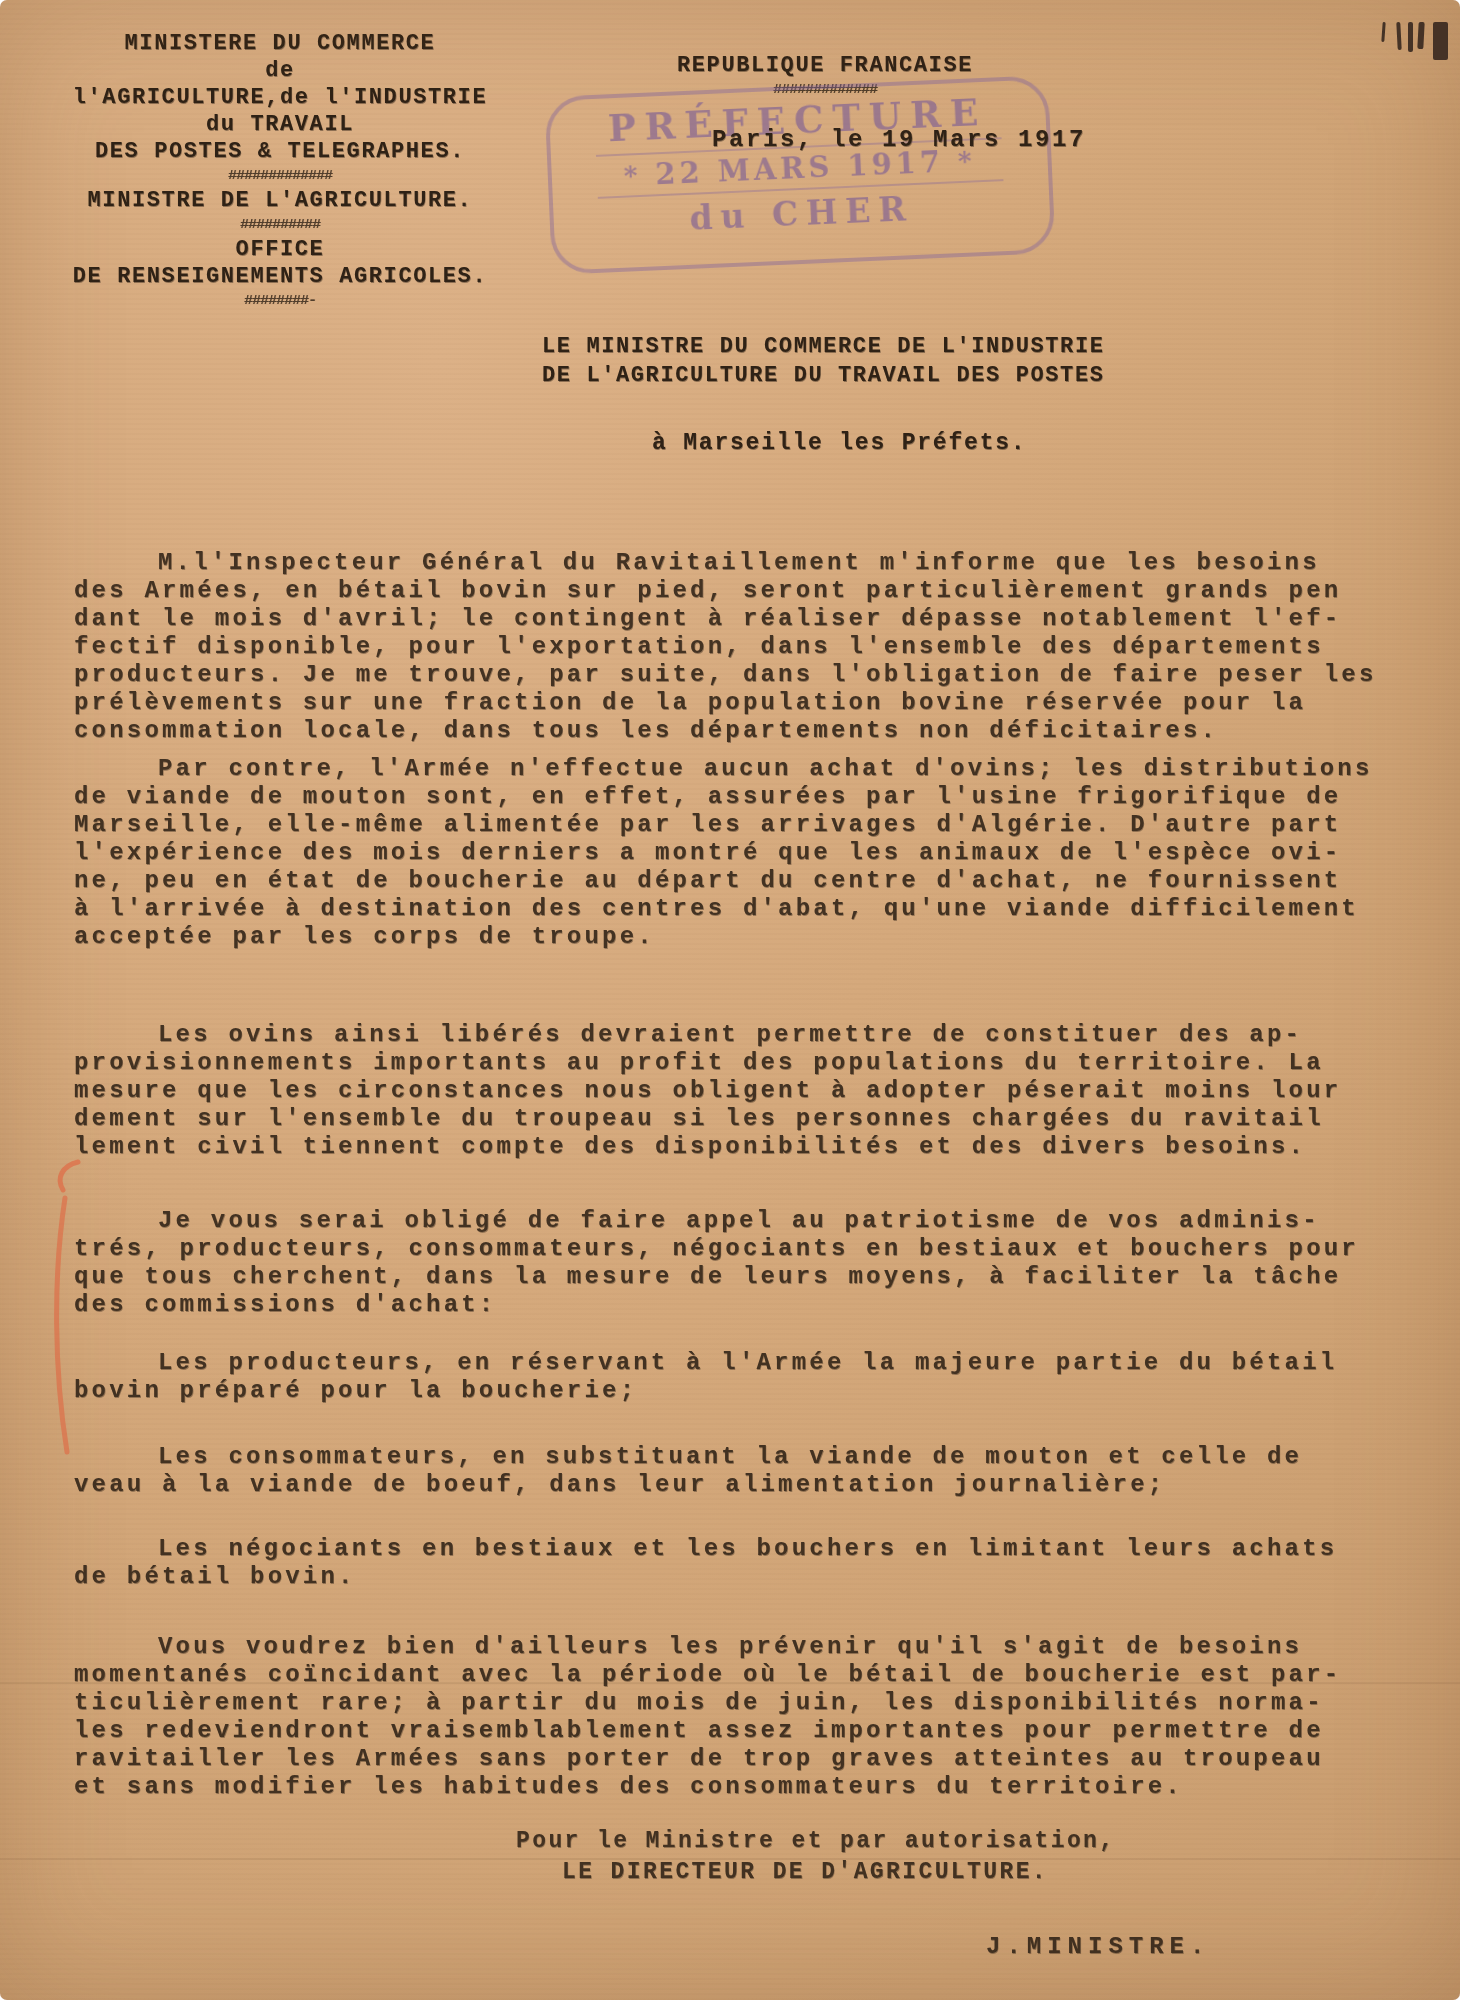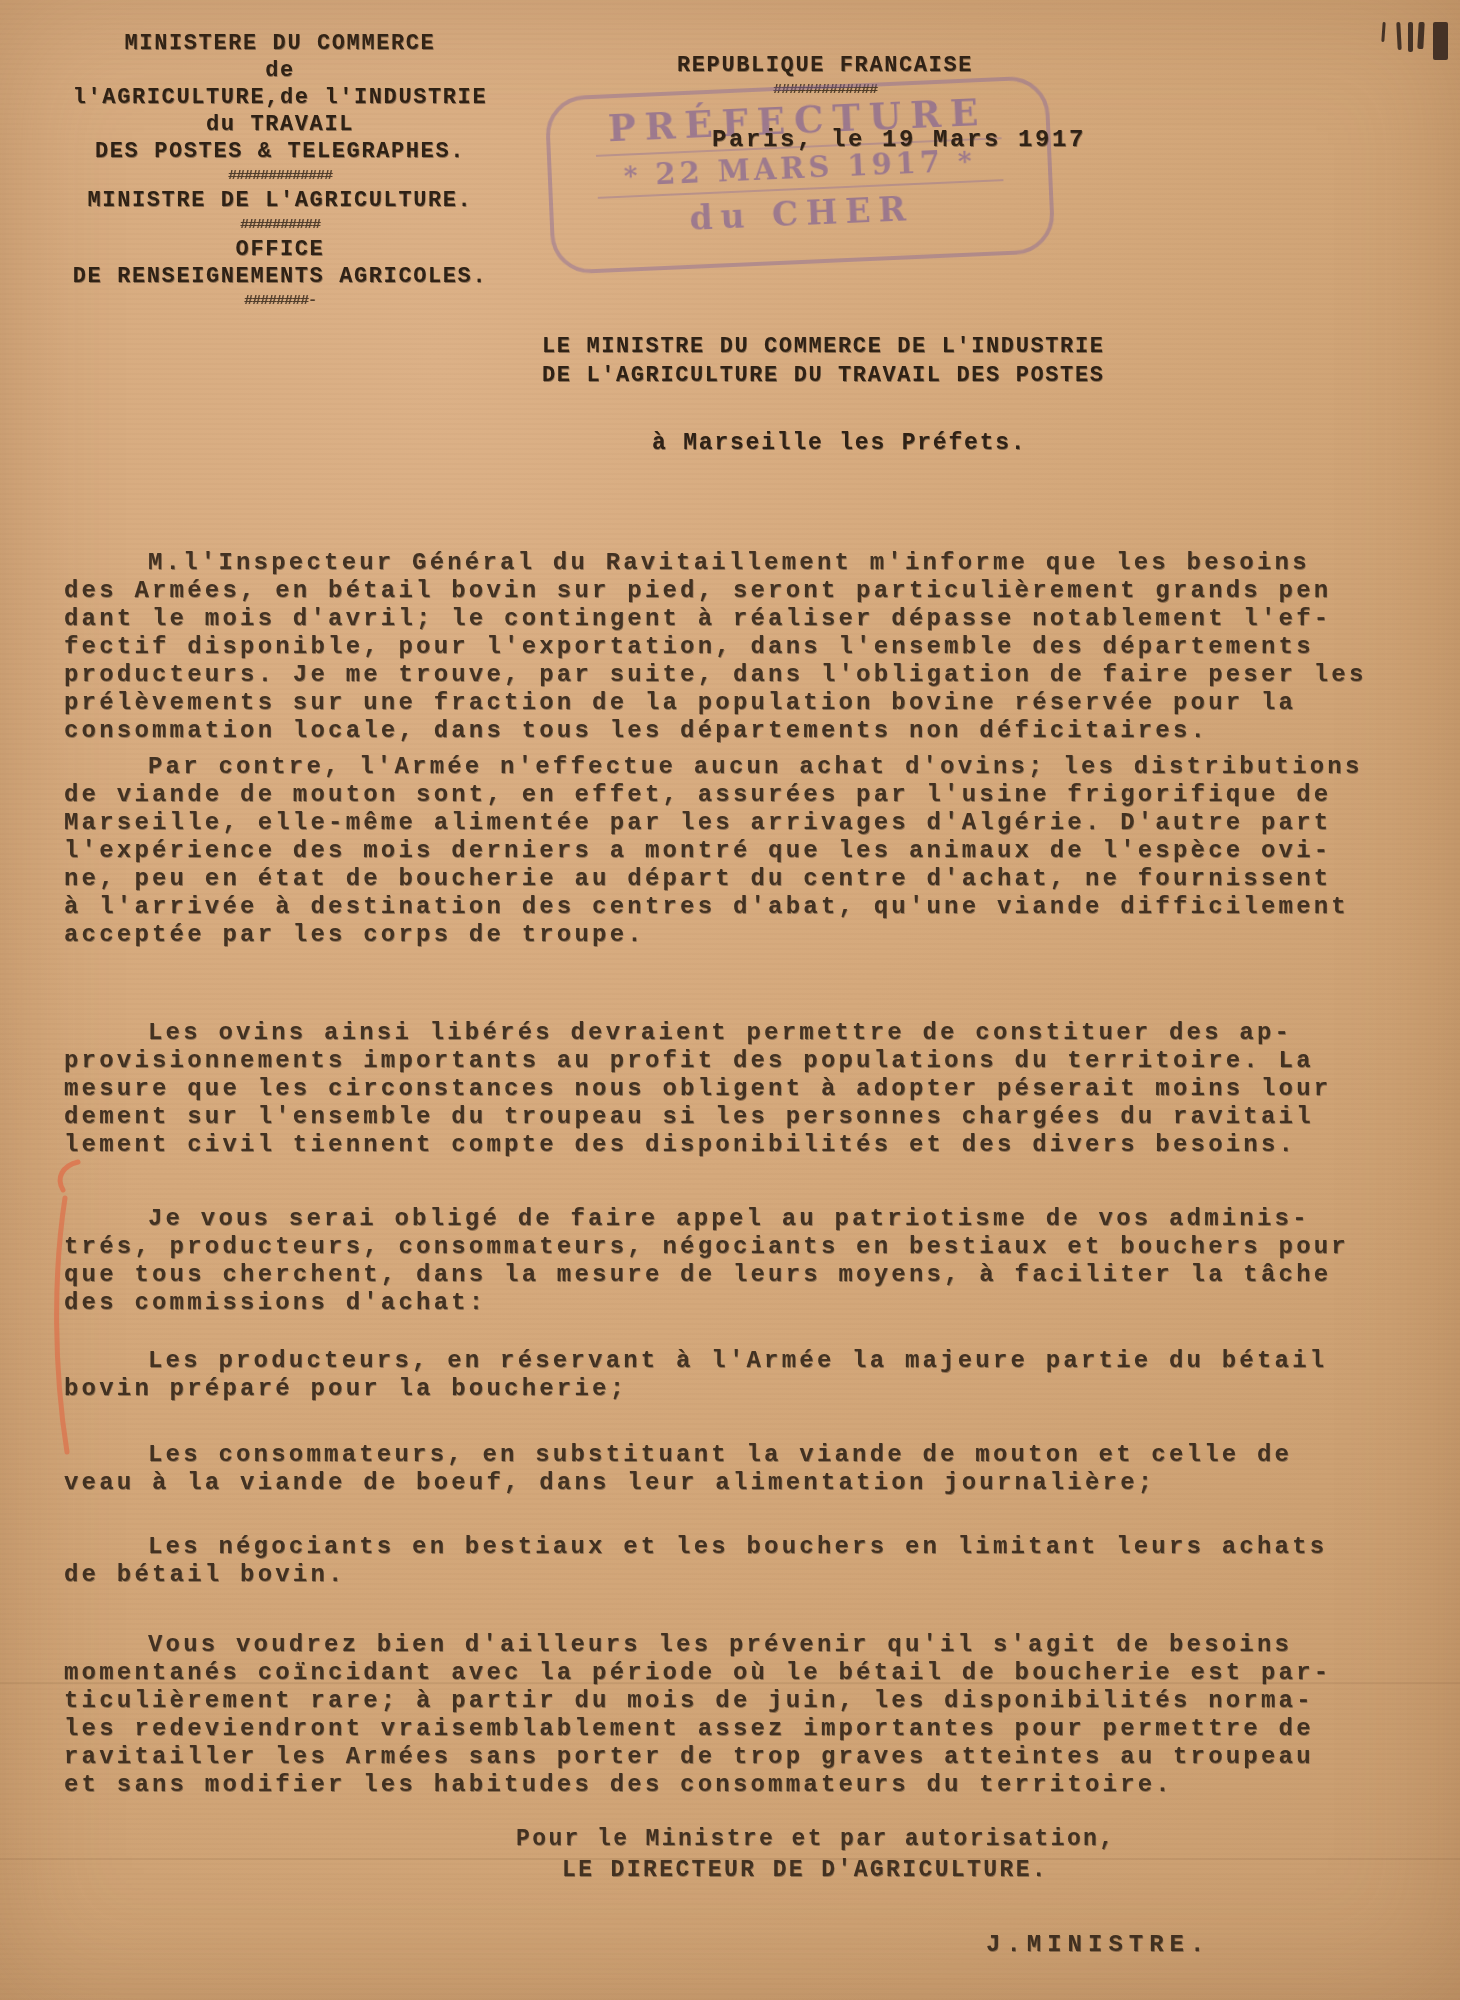--- a/index.html
+++ b/index.html
@@ -5,20 +5,21 @@
   html,body{margin:0;padding:0;}
   .page{
     position:relative;
     width:1460px;height:2000px;
     overflow:hidden;
     background:
       repeating-linear-gradient(0deg, rgba(120,80,50,.03) 0 2px, rgba(0,0,0,0) 2px 5px),
       radial-gradient(ellipse at 30% 18%, #dcb187 0%, #d5a97c 40%, #cda173 78%, #c89c6f 100%);
     font-family:"Liberation Mono","DejaVu Sans Mono",monospace;
     color:#30231763;
+    border-radius:7px;
   }
   .page::after{
     content:"";position:absolute;inset:0;pointer-events:none;
     box-shadow:inset 0 0 120px rgba(120,75,40,.25);
   }
   .ink{color:#2f2216;text-shadow:0.6px 0.6px 0.4px rgba(47,34,22,.45);}
   .faded{opacity:.88;}
   
   .hleft{position:absolute;left:60px;top:30px;width:440px;text-align:center;}
   .hl{font-size:22px;font-weight:700;letter-spacing:1.6px;line-height:27px;white-space:nowrap;}
@@ -44,21 +45,21 @@
   .stamp .arc{font-size:37px;font-weight:700;letter-spacing:9px;margin-top:8px;}
   .stamp .mid{display:flex;align-items:center;justify-content:center;gap:14px;
     font-size:29px;font-weight:700;letter-spacing:4px;margin-top:4px;
     border-top:2px solid rgba(128,98,156,.35);border-bottom:2px solid rgba(128,98,156,.35);
     width:82%;margin-left:9%;padding:3px 0;}
   .stamp .orn{font-size:26px;}
   .stamp .bottomrow{font-size:33px;font-weight:700;letter-spacing:8px;margin-top:4px;}
   
   .body{position:absolute;left:64px;top:545px;width:1362px;z-index:2;}
   .para{
-    margin:0;font-size:24px;font-weight:600;line-height:28px;letter-spacing:3.2px;
+    margin:10px;font-size:24px;font-weight:600;line-height:28px;letter-spacing:3.2px;
     white-space:pre-line;text-indent:84px;
   }
   .closing1{margin:26px 0 0 452px;font-size:23px;font-weight:700;letter-spacing:2.4px;line-height:29px;}
   .closing2{margin:2px 0 0 498px;font-size:23px;font-weight:700;letter-spacing:2.4px;line-height:29px;}
   .signature{margin:46px 0 0 922px;font-size:24px;font-weight:700;letter-spacing:6px;}
   
   .pencil{position:absolute;left:46px;top:1156px;z-index:4;}
   .corner-marks{position:absolute;left:1382px;top:22px;display:flex;align-items:flex-start;z-index:4;}
   .corner-marks i{display:block;background:#33241d;opacity:.88;border-radius:2px;}
   .m1{width:3px;height:20px;margin-left:0;transform:rotate(4deg);}

